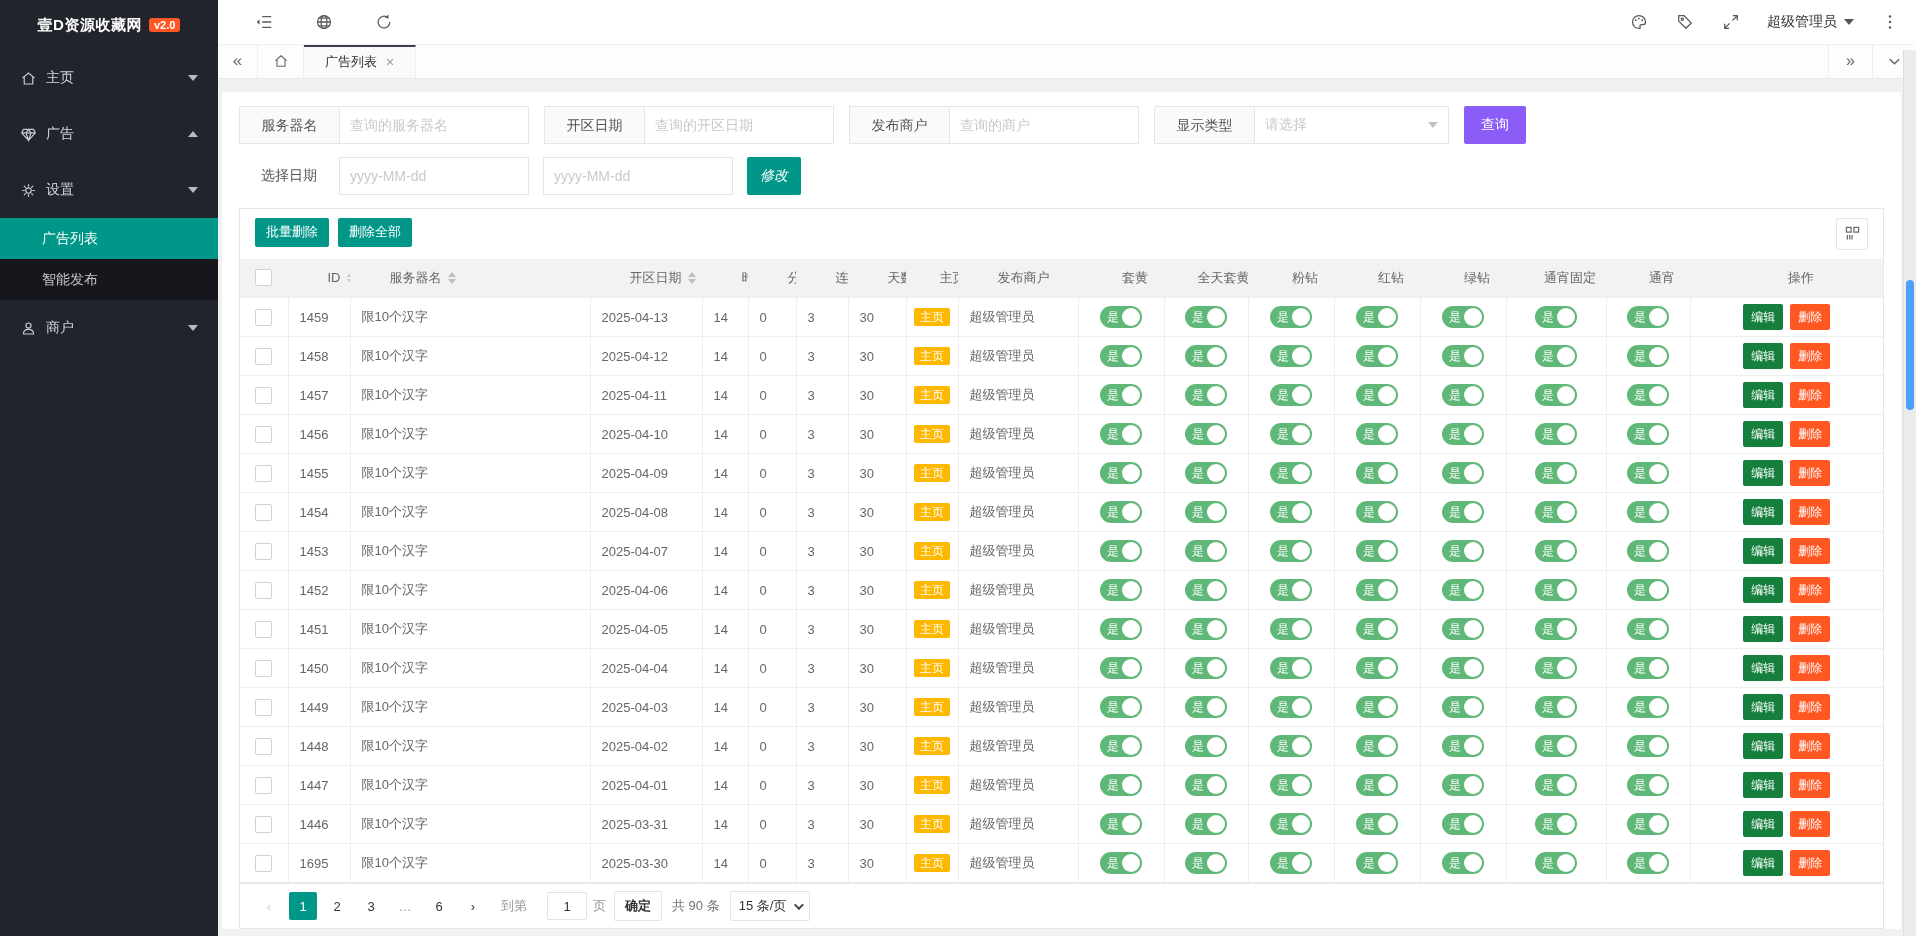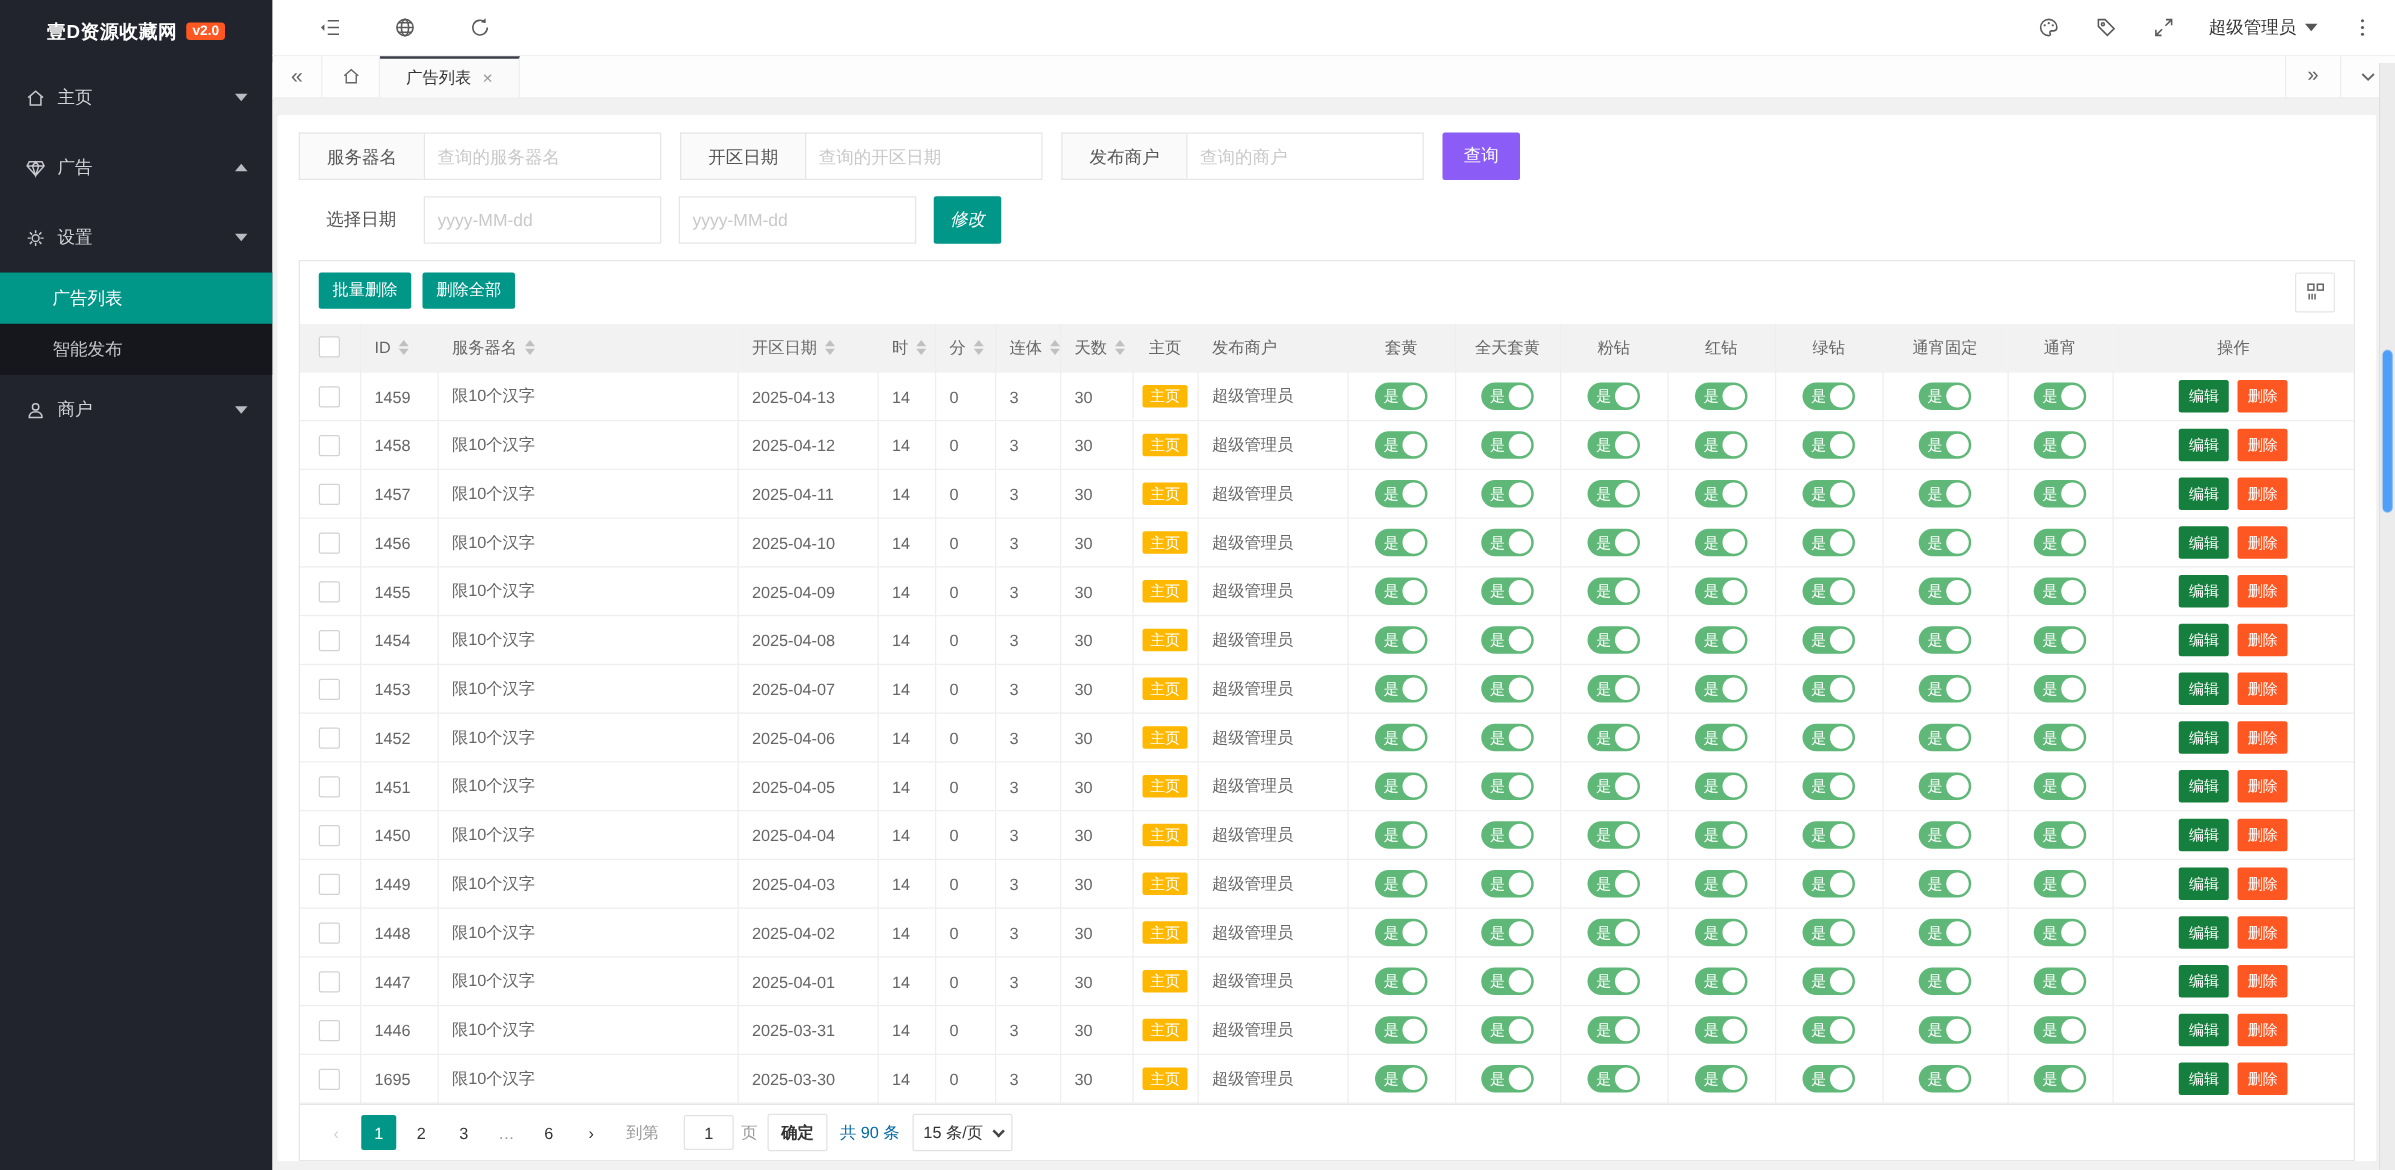--- a/index.html
+++ b/index.html
@@ -69,21 +69,21 @@
   .tool-right svg { width:15px; height:15px; stroke:#666; fill:none; stroke-width:1.3; }
 
   table { border-collapse:collapse; table-layout:fixed; width:100%; }
   th, td { border:1px solid #eee; font-weight:normal; font-size:13px; color:#666; height:39px; padding:0 5px; overflow:hidden; white-space:nowrap; }
   th { background:#f2f2f2; }
   thead th { border-top:none; }
   th:first-child, td:first-child { border-left:none; }
   th:last-child, td:last-child { border-right:none; }
   .c-left { text-align:left; padding-left:11px; }
   .c-center { text-align:center; }
-  .th-inner { display:inline-flex; align-items:center; gap:6px; }
+  .th-inner { display:inline-flex; align-items:center; gap:6px;margin-left:28px; }
   .sort { display:inline-flex; flex-direction:column; gap:2px; }
   .sort i { width:0; height:0; border-left:4px solid transparent; border-right:4px solid transparent; display:block; }
   .sort .s-up { border-bottom:5px solid #c0c0c0; }
   .sort .s-dn { border-top:5px solid #c0c0c0; }
   .cbx { width:17px; height:17px; border:1px solid #d2d2d2; border-radius:2px; background:#fff; display:inline-block; vertical-align:middle; cursor:pointer; }
   .badge-home { display:inline-block; background:#FFB800; color:#fff; font-size:12px; padding:3px 6px; border-radius:2px; line-height:1; }
   .switch { width:42px; height:22px; background:#5FB878; border-radius:22px; display:inline-flex; align-items:center; position:relative; cursor:pointer; vertical-align:middle; }
   .switch .sw-text { color:#fff; font-size:12px; margin-left:7px; line-height:1; }
   .switch .sw-knob { position:absolute; right:2px; top:2px; width:18px; height:18px; background:#fff; border-radius:50%; }
   .btn-xs { height:26px; padding:0 8px; font-size:12px; border-radius:2px; }
@@ -93,21 +93,21 @@
   
   .pager { border-top:1px solid #e6e6e6; padding:7px 15px; display:flex; align-items:center; font-size:13px; color:#666; margin-top:auto; }
   .pg { min-width:28px; height:28px; display:inline-flex; align-items:center; justify-content:center; margin-right:6px; color:#333; cursor:pointer; border-radius:2px; padding:0 4px; }
   .pg.disabled { color:#d2d2d2; cursor:default; }
   .pg.active { background:#009688; color:#fff; cursor:default; }
   .pg.dots { color:#999; cursor:default; }
   .goto-label { color:#999; margin:0 20px 0 8px; }
   .goto-input { width:40px; height:28px; border:1px solid #e2e2e2; border-radius:2px; text-align:center; font-size:13px; color:#333; outline:none; background:#fff; }
   .goto-suffix { color:#999; margin:0 8px 0 6px; }
   .btn-confirm { height:30px; padding:0 10px; background:#fff; border:1px solid #e2e2e2; border-radius:2px; font-size:13px; color:#333; font-weight:bold; cursor:pointer; margin-right:10px; }
-  .total { margin-right:10px; color:#0369a1; }
+  .total { margin-right:10px; color:#737373; }
   .pagesize { height:30px; border:1px solid #e2e2e2; border-radius:2px; background:#fff; display:inline-flex; align-items:center; padding:0 8px; gap:8px; color:#333; cursor:pointer; }
   .ps-caret { width:7px; height:7px; border-right:2px solid #444; border-bottom:2px solid #444; transform:rotate(45deg) translateY(-2px); }
 
   
   .scrollbar { position:fixed; right:0; top:50px; bottom:0; width:13px; background:#ececec; border-left:1px solid #ddd; }
   .scroll-thumb { position:absolute; top:230px; left:2px; width:8px; height:130px; background:#4f9ef7; border-radius:5px; }
 </style>
 </head>
 <body>
 
@@ -251,20 +251,27 @@
             <span class="f-label">服务器名</span>
             <input class="f-input" placeholder="查询的服务器名" style="">
           </div>
           <div class="f-group">
             <span class="f-label">开区日期</span>
             <input class="f-input" placeholder="查询的开区日期" style="">
           </div>
           <div class="f-group">
             <span class="f-label">发布商户</span>
             <input class="f-input" placeholder="查询的商户" style="">
+          </div>
+          <div class="f-group">
+            <span class="f-label">显示类型</span>
+            <span class="f-select">
+              <span>请选择</span>
+              <span class="s-caret"></span>
+            </span>
           </div>
           <button class="btn btn-search">查询</button>
         </div>
 
         <div class="f-row">
           <span class="plain-label">选择日期</span>
           <input class="f-input date-input" placeholder="yyyy-MM-dd" style="">
           <input class="f-input date-input" placeholder="yyyy-MM-dd" style="">
           <button class="btn btn-modify">修改</button>
         </div>

